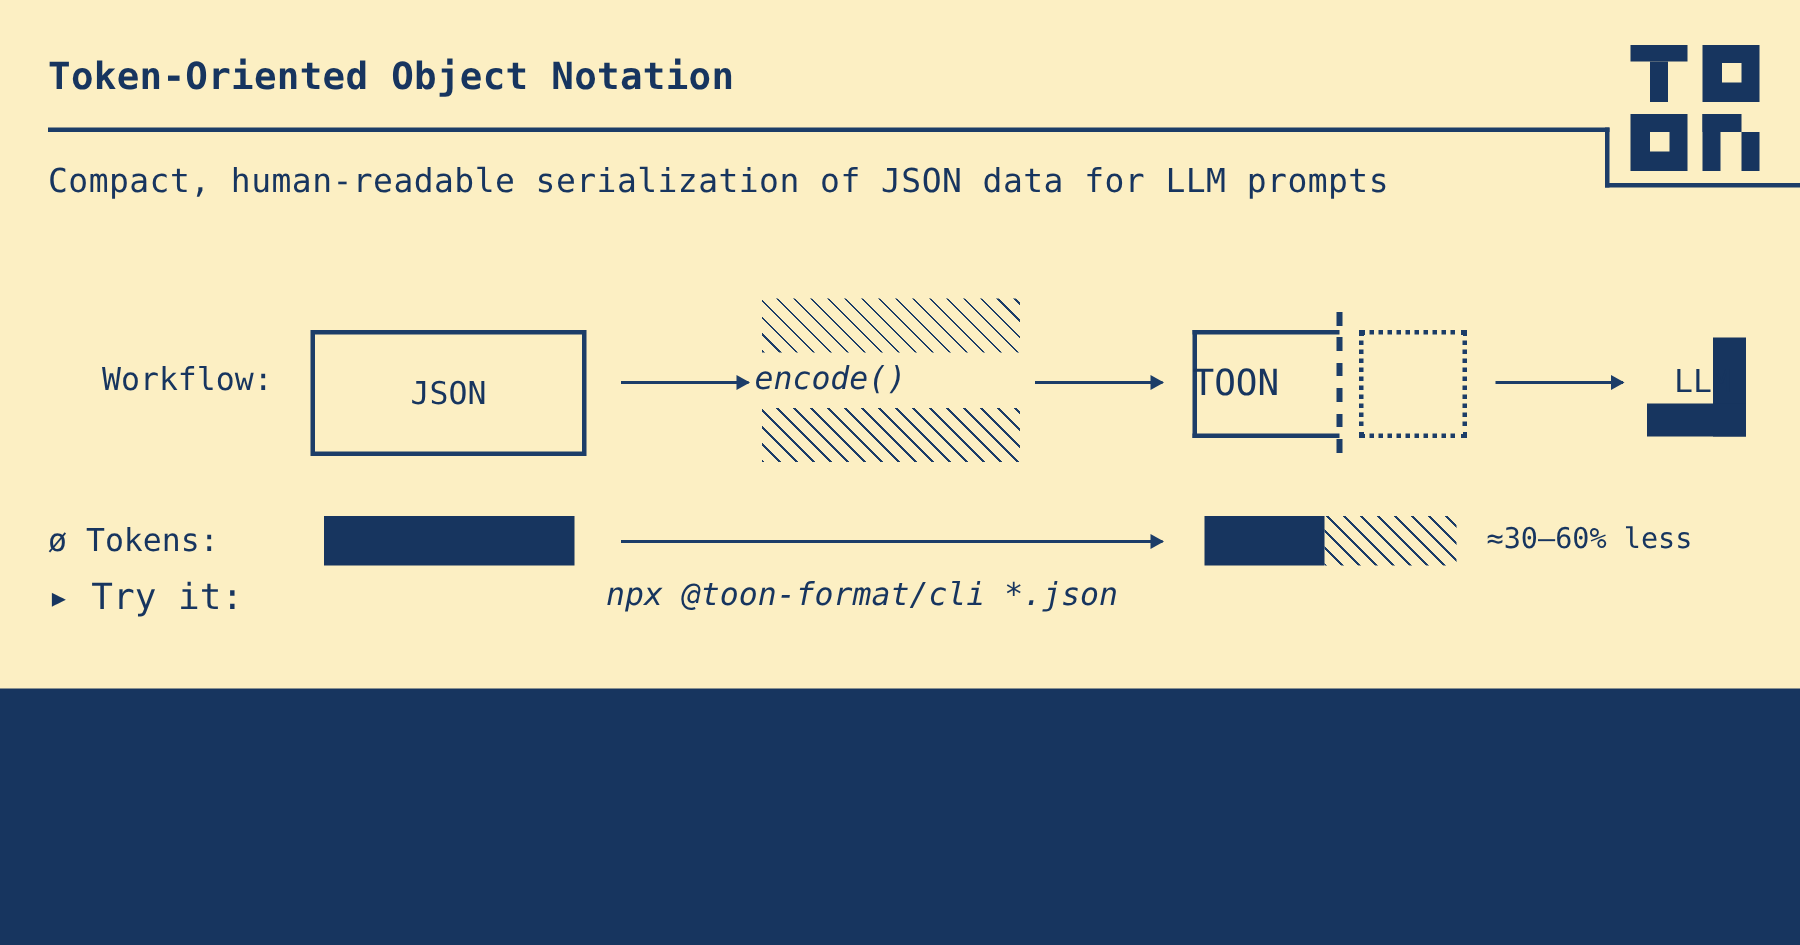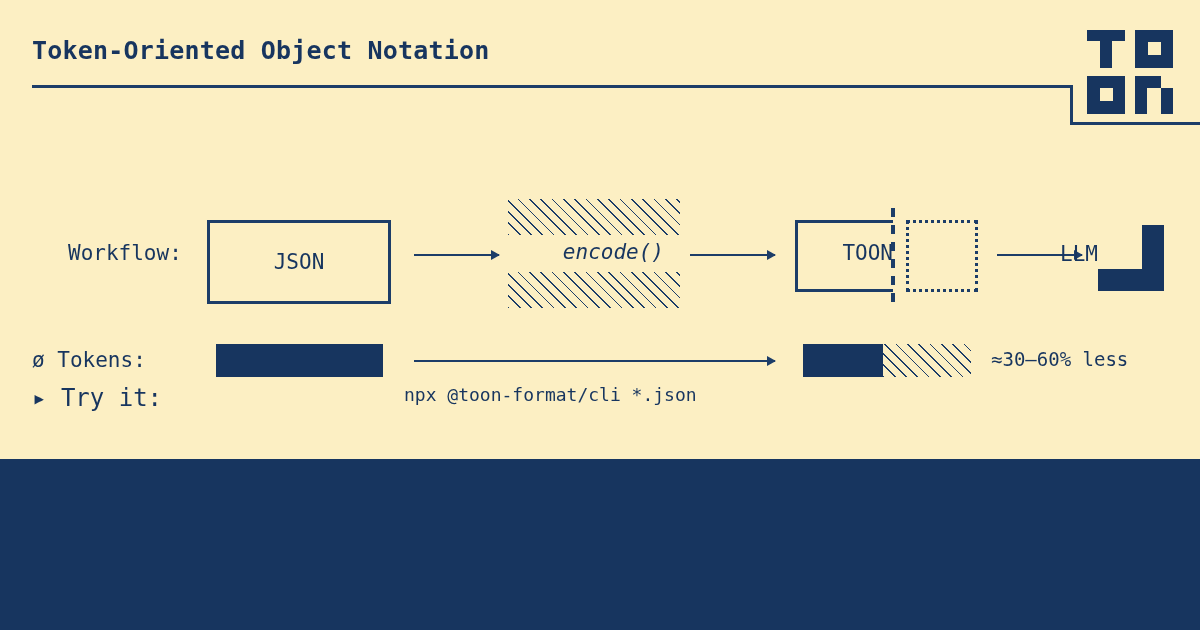--- a/index.html
+++ b/index.html
@@ -69,78 +69,79 @@
   .arr3{left:997px;top:254px;width:85px;}
 
   .hatch{
     background-image:repeating-linear-gradient(45deg,
       var(--navy-line) 0px, var(--navy-line) 1.2px,
       rgba(0,0,0,0) 1.2px, rgba(0,0,0,0) 8px);
   }
   .enc-hatch-top{position:absolute;left:508px;top:199px;width:172px;height:36px;}
   .enc-hatch-bot{position:absolute;left:508px;top:272px;width:172px;height:36px;}
   .enc-text{
-    position:absolute;left:492px;top:240px;width:172px;
-    text-align:right;font-style:italic;font-size:21px;color:var(--navy);
+    position:absolute;left:503px;top:240px;width:172px;
+    text-align:left;font-style:italic;font-size:21px;color:var(--navy);
   }
 
   .box-toon{left:795px;top:220px;width:98px;height:72px;
     border:3px solid var(--navy-line);border-right:none;}
   .toon-text{
-    position:absolute;left:795px;top:241px;width:98px;text-align:right;
-    font-size:21px;color:var(--navy);
+    position:absolute;left:795px;top:241px;width:98px;text-align:left;
+    font-size:24px;color:var(--navy);
   }
   .toon-div{
     position:absolute;left:891px;top:208px;width:4px;height:96px;
     background-image:repeating-linear-gradient(to bottom,
       var(--navy-line) 0 9px, rgba(0,0,0,0) 9px 17px);
   }
   .box-toon-ghost{
     position:absolute;left:906px;top:220px;width:72px;height:72px;
     border:3px dotted var(--navy-line);
   }
 
   .llm-corner{position:absolute;left:1098px;top:225px;width:66px;height:66px;}
   .llm-corner .v{position:absolute;right:0;top:0;width:22px;height:66px;background:var(--navy);}
   .llm-corner .h{position:absolute;left:0;bottom:0;width:66px;height:22px;background:var(--navy);}
   .llm-text{
-    position:absolute;left:1060px;top:242px;font-size:21px;color:var(--navy);
+    position:absolute;left:1116px;top:242px;font-size:21px;color:var(--navy);
     z-index:3;
   }
 
   
   .tok-label{position:absolute;left:32px;top:348px;font-size:21px;color:var(--navy);white-space:nowrap;}
   .try-label{position:absolute;left:32px;top:384px;font-size:24px;color:var(--navy);white-space:nowrap;}
   .bar-solid{position:absolute;background:var(--navy);}
   .bar1{left:216px;top:344px;width:167px;height:33px;}
   .arr-long{position:absolute;left:414px;top:360px;width:361px;height:2px;background:var(--navy-line);}
   .arr-long::after{
     content:"";position:absolute;right:-1px;top:-4px;
     border-left:9px solid var(--navy-line);
     border-top:5px solid transparent;border-bottom:5px solid transparent;
   }
   .bar2{left:803px;top:344px;width:80px;height:33px;}
   .bar2h{position:absolute;left:883px;top:344px;width:88px;height:33px;}
   .less-text{position:absolute;left:991px;top:348px;font-size:19px;color:var(--navy);white-space:nowrap;}
-  .npx{position:absolute;left:404px;top:384px;font-size:18px;color:var(--navy);white-space:nowrap;}
+  .npx{position:absolute;left:404px;top:384px;font-size:21px;font-style:italic;color:var(--navy);white-space:nowrap;}
 
   
   .panel{
     position:absolute;left:0;top:459px;width:1200px;height:171px;background:var(--navy);
   }
 </style>
 </head>
 <body>
 
 <div class="page">
 
   <div class="title">Token-Oriented Object Notation</div>
   <div class="rule-h"></div>
   <div class="rule-v"></div>
   <div class="rule-h2"></div>
+  <div class="subtitle">Compact, human-readable serialization of JSON data for LLM prompts</div>
 
   <div class="logo">
 
     <span class="cell">
       <i class="blk" style="left:0;top:0;width:38px;height:11px;"></i>
       <i class="blk" style="left:13px;top:11px;width:12px;height:27px;"></i>
     </span>
 
     <span class="cell">
       <i class="blk" style="left:48px;top:0;width:38px;height:38px;"></i>

